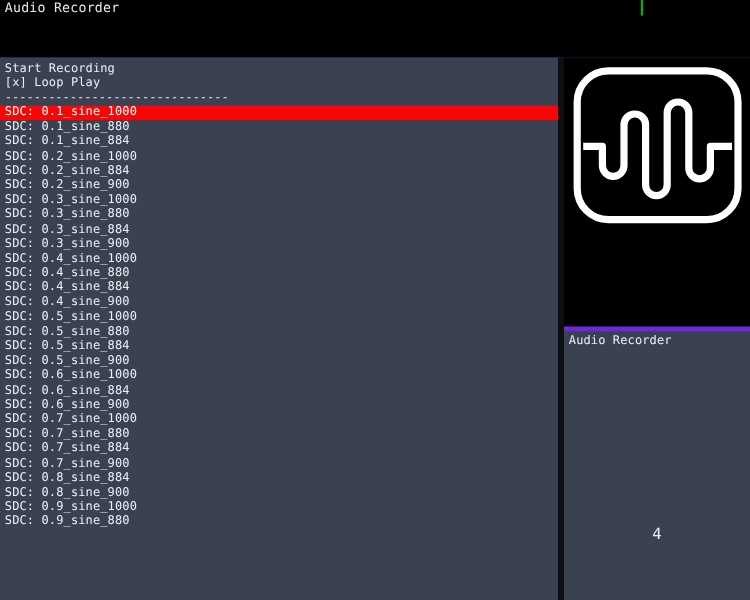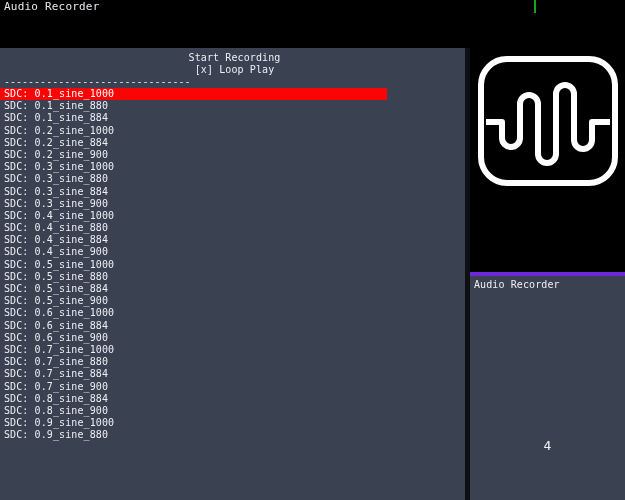--- a/index.html
+++ b/index.html
@@ -56,21 +56,21 @@
   .menu-line {
     position: relative;
     height: 12px;
     line-height: 12px;
     font-size: 10px;
     color: #eceff4;
     padding-left: 4px;
     white-space: nowrap;
     letter-spacing: 0.1px;
   }
-  #menu-top { padding-top: 4px; text-align: center; }
+  #menu-top { padding-top: 4px; }
   #divider-line {
     height: 12px;
     line-height: 12px;
     font-size: 10px;
     color: #e6e9ef;
     padding-left: 4px;
     white-space: nowrap;
     overflow: hidden;
   }
   #file-list {
@@ -82,21 +82,21 @@
     font-size: 10px;
     color: #eceff4;
     padding-left: 4px;
     white-space: nowrap;
     letter-spacing: 0.1px;
     box-sizing: border-box;
   }
   .file-row.selected {
     background: #fa0505;
     color: #ffffff;
-    width: 387px;
+    width: 559px;
   }
 
   
   #right-top {
     position: absolute;
     left: 470px; top: 48px;
     width: 155px; height: 224px;
     background: #000000;
     overflow: hidden;
   }

